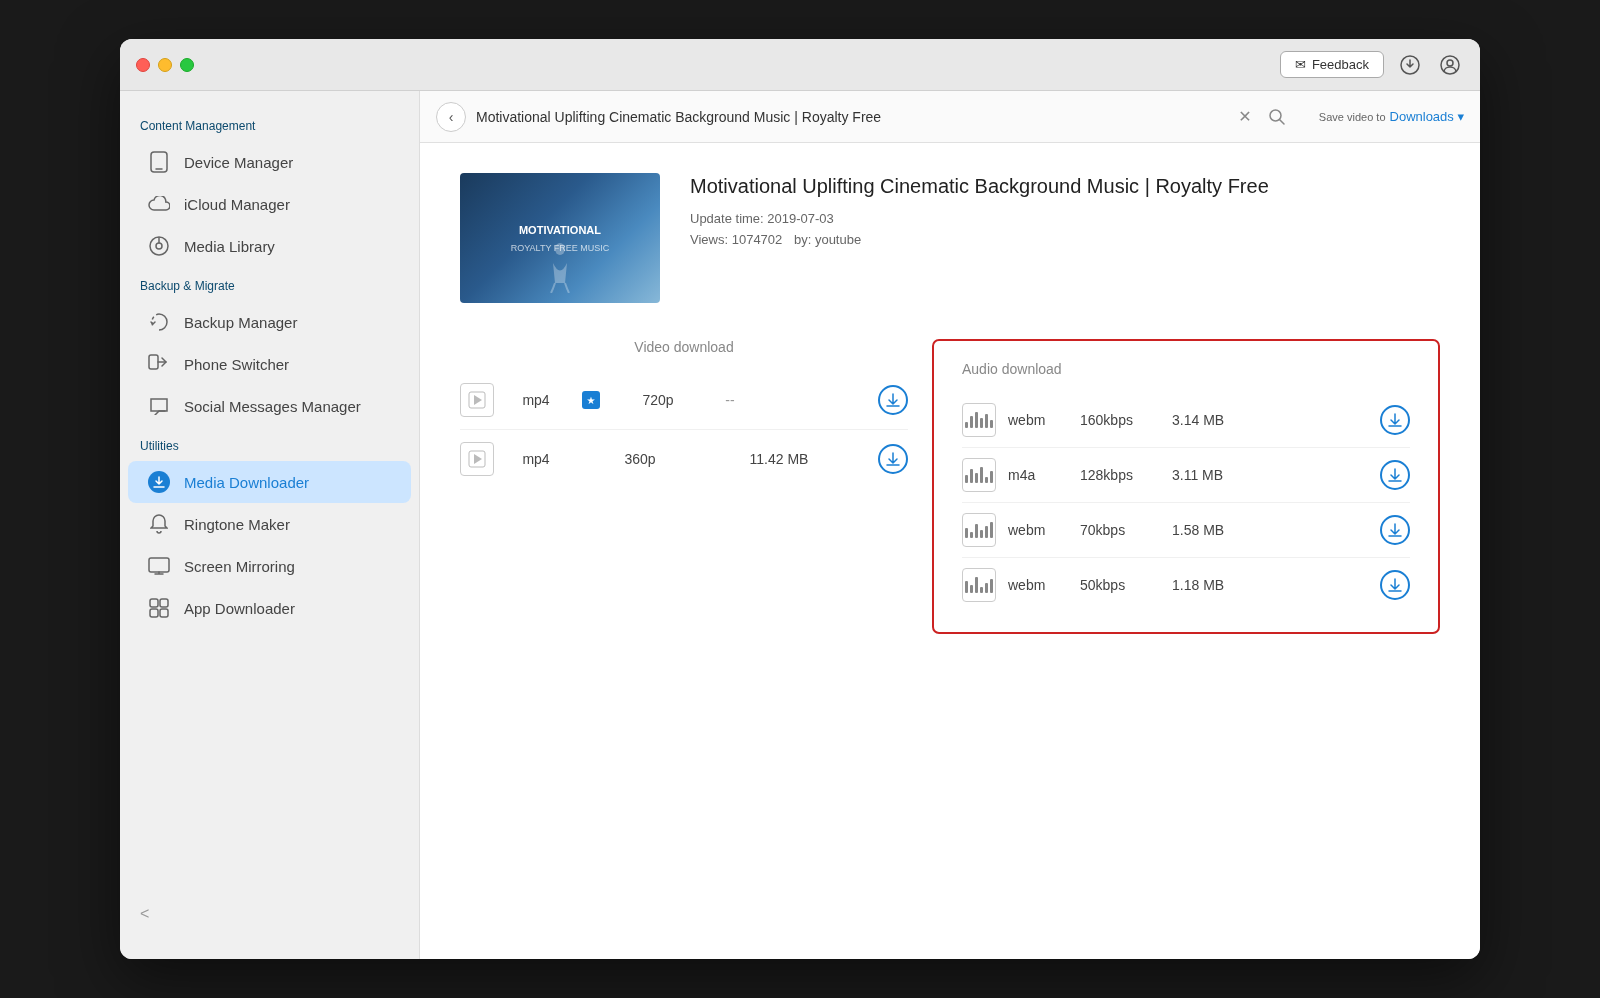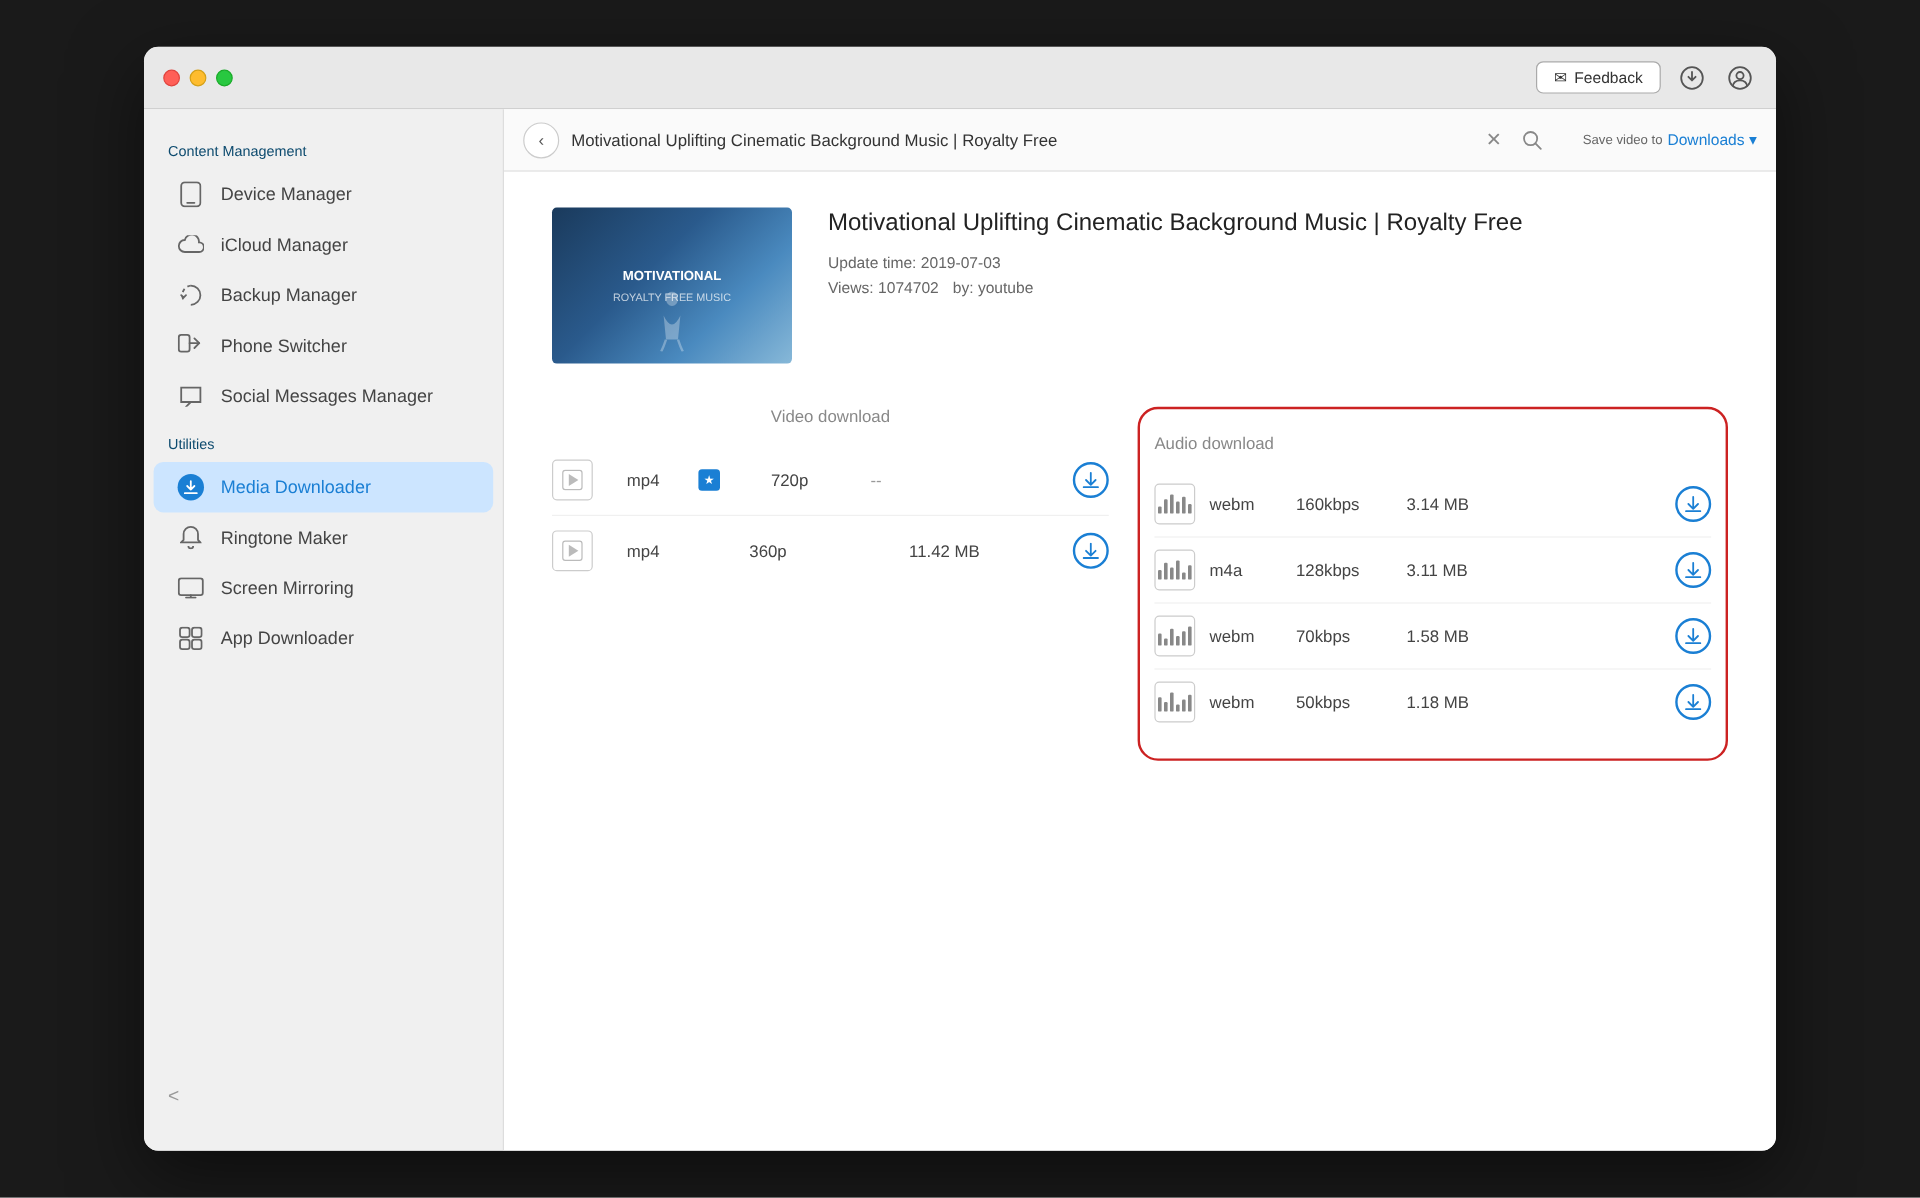--- a/index.html
+++ b/index.html
@@ -317,22 +317,22 @@
       align-items: center;
       justify-content: center;
       color: #1a7fd4;
       cursor: pointer;
       font-size: 14px;
       flex-shrink: 0;
     }
     .audio-panel {
       flex: 1;
       border: 2px solid #cc2222;
-      border-radius: 17px;
-      padding: 20px 12px;
+      border-radius: 7px;
+      padding: 20px 28px;
     }
     .format-row {
       display: flex;
       align-items: center;
       gap: 12px;
       padding: 10px 0;
       border-bottom: 1px solid #f0f0f0;
     }
     .format-row:last-child { border-bottom: none; }
     .audio-icon {
@@ -407,21 +407,32 @@
 
       <div class="sidebar-item">
         <div class="si-icon">
           <svg width="22" height="16" viewBox="0 0 22 16" fill="none">
               <path d="M6 14a5 5 0 0 1 0-10 6 6 0 0 1 11.8 2A4 4 0 0 1 18 14H6z" stroke="#666" stroke-width="1.5"></path>
             </svg>
         </div>
         <span>iCloud Manager</span>
       </div>
 
-
+      <div class="sidebar-item">
+        <div class="si-icon">
+          <svg width="20" height="20" viewBox="0 0 20 20" fill="none">
+              <circle cx="10" cy="10" r="9" stroke="#666" stroke-width="1.5"></circle>
+              <circle cx="10" cy="10" r="3" stroke="#666" stroke-width="1.5"></circle>
+              <line x1="10" y1="1" x2="10" y2="7" stroke="#666" stroke-width="1.5"></line>
+            </svg>
+        </div>
+        <span>Media Library</span>
+      </div>
+
+      <div class="sidebar-section-label" style="margin-top:12px;">Backup &amp; Migrate</div>
 
       <div class="sidebar-item">
         <div class="si-icon">
           <svg width="20" height="20" viewBox="0 0 20 20" fill="none">
               <path d="M10 18A8 8 0 0 0 10 2" stroke="#666" stroke-width="1.5"></path>
               <path d="M10 2A8 8 0 0 0 4 14" stroke="#666" stroke-width="1.5" stroke-dasharray="3 3"></path>
               <path d="M6 10l-2 2-2-2" stroke="#666" stroke-width="1.5" stroke-linecap="round" stroke-linejoin="round"></path>
             </svg>
         </div>
         <span>Backup Manager</span>

